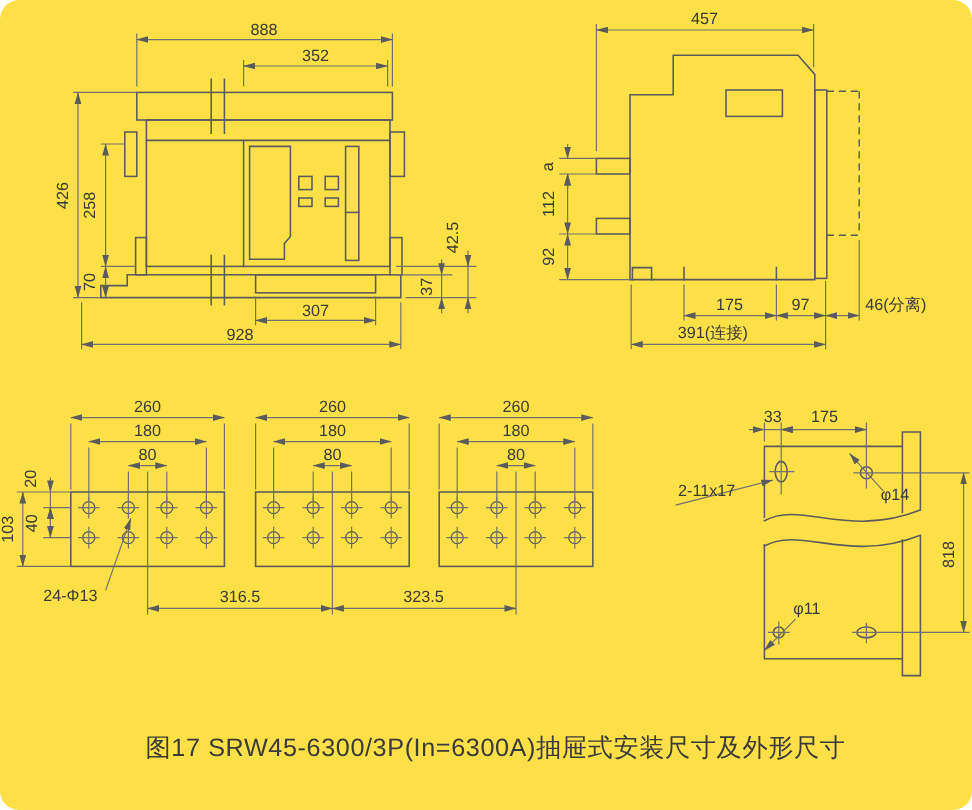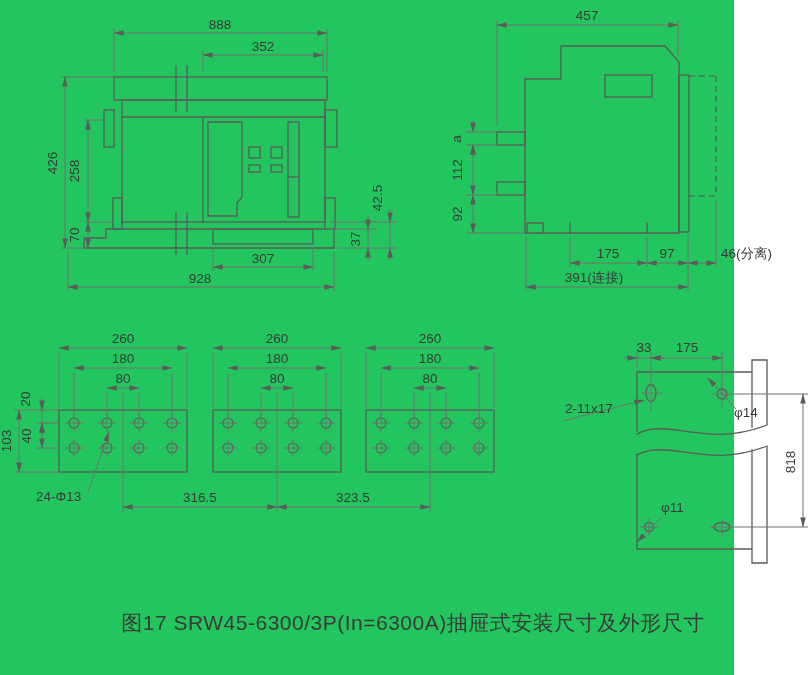--- a/index.html
+++ b/index.html
@@ -1,16 +1,16 @@
 <!DOCTYPE html>
 <html><head>
 <meta charset="utf-8">
 <style>
   html,body{margin:0;padding:0;background:#ffffff;}
-  .stage{width:734px;height:675px;background:#22c55e;position:relative;font-family:"Liberation Sans","DejaVu Sans",sans-serif;}
+  .stage{width:810px;height:675px;background:#fde047;position:relative;font-family:"Liberation Sans","DejaVu Sans",sans-serif;border-radius:16px;}
   svg text{fill:#3a3a3a;font-family:"Liberation Sans","DejaVu Sans",sans-serif;font-size:13.5px;}
   .p{stroke:#5b5b5b;stroke-width:1.3;fill:none;stroke-linejoin:miter;stroke-linecap:square;}
   .d{stroke:#707070;stroke-width:1;fill:none;}
   .dsh{stroke:#5b5b5b;stroke-width:1.2;fill:none;stroke-dasharray:6 4;}
   .cap{font-size:21px;letter-spacing:0.5px;}
 </style>
 </head>
 <body>
 
 <div class="stage">

